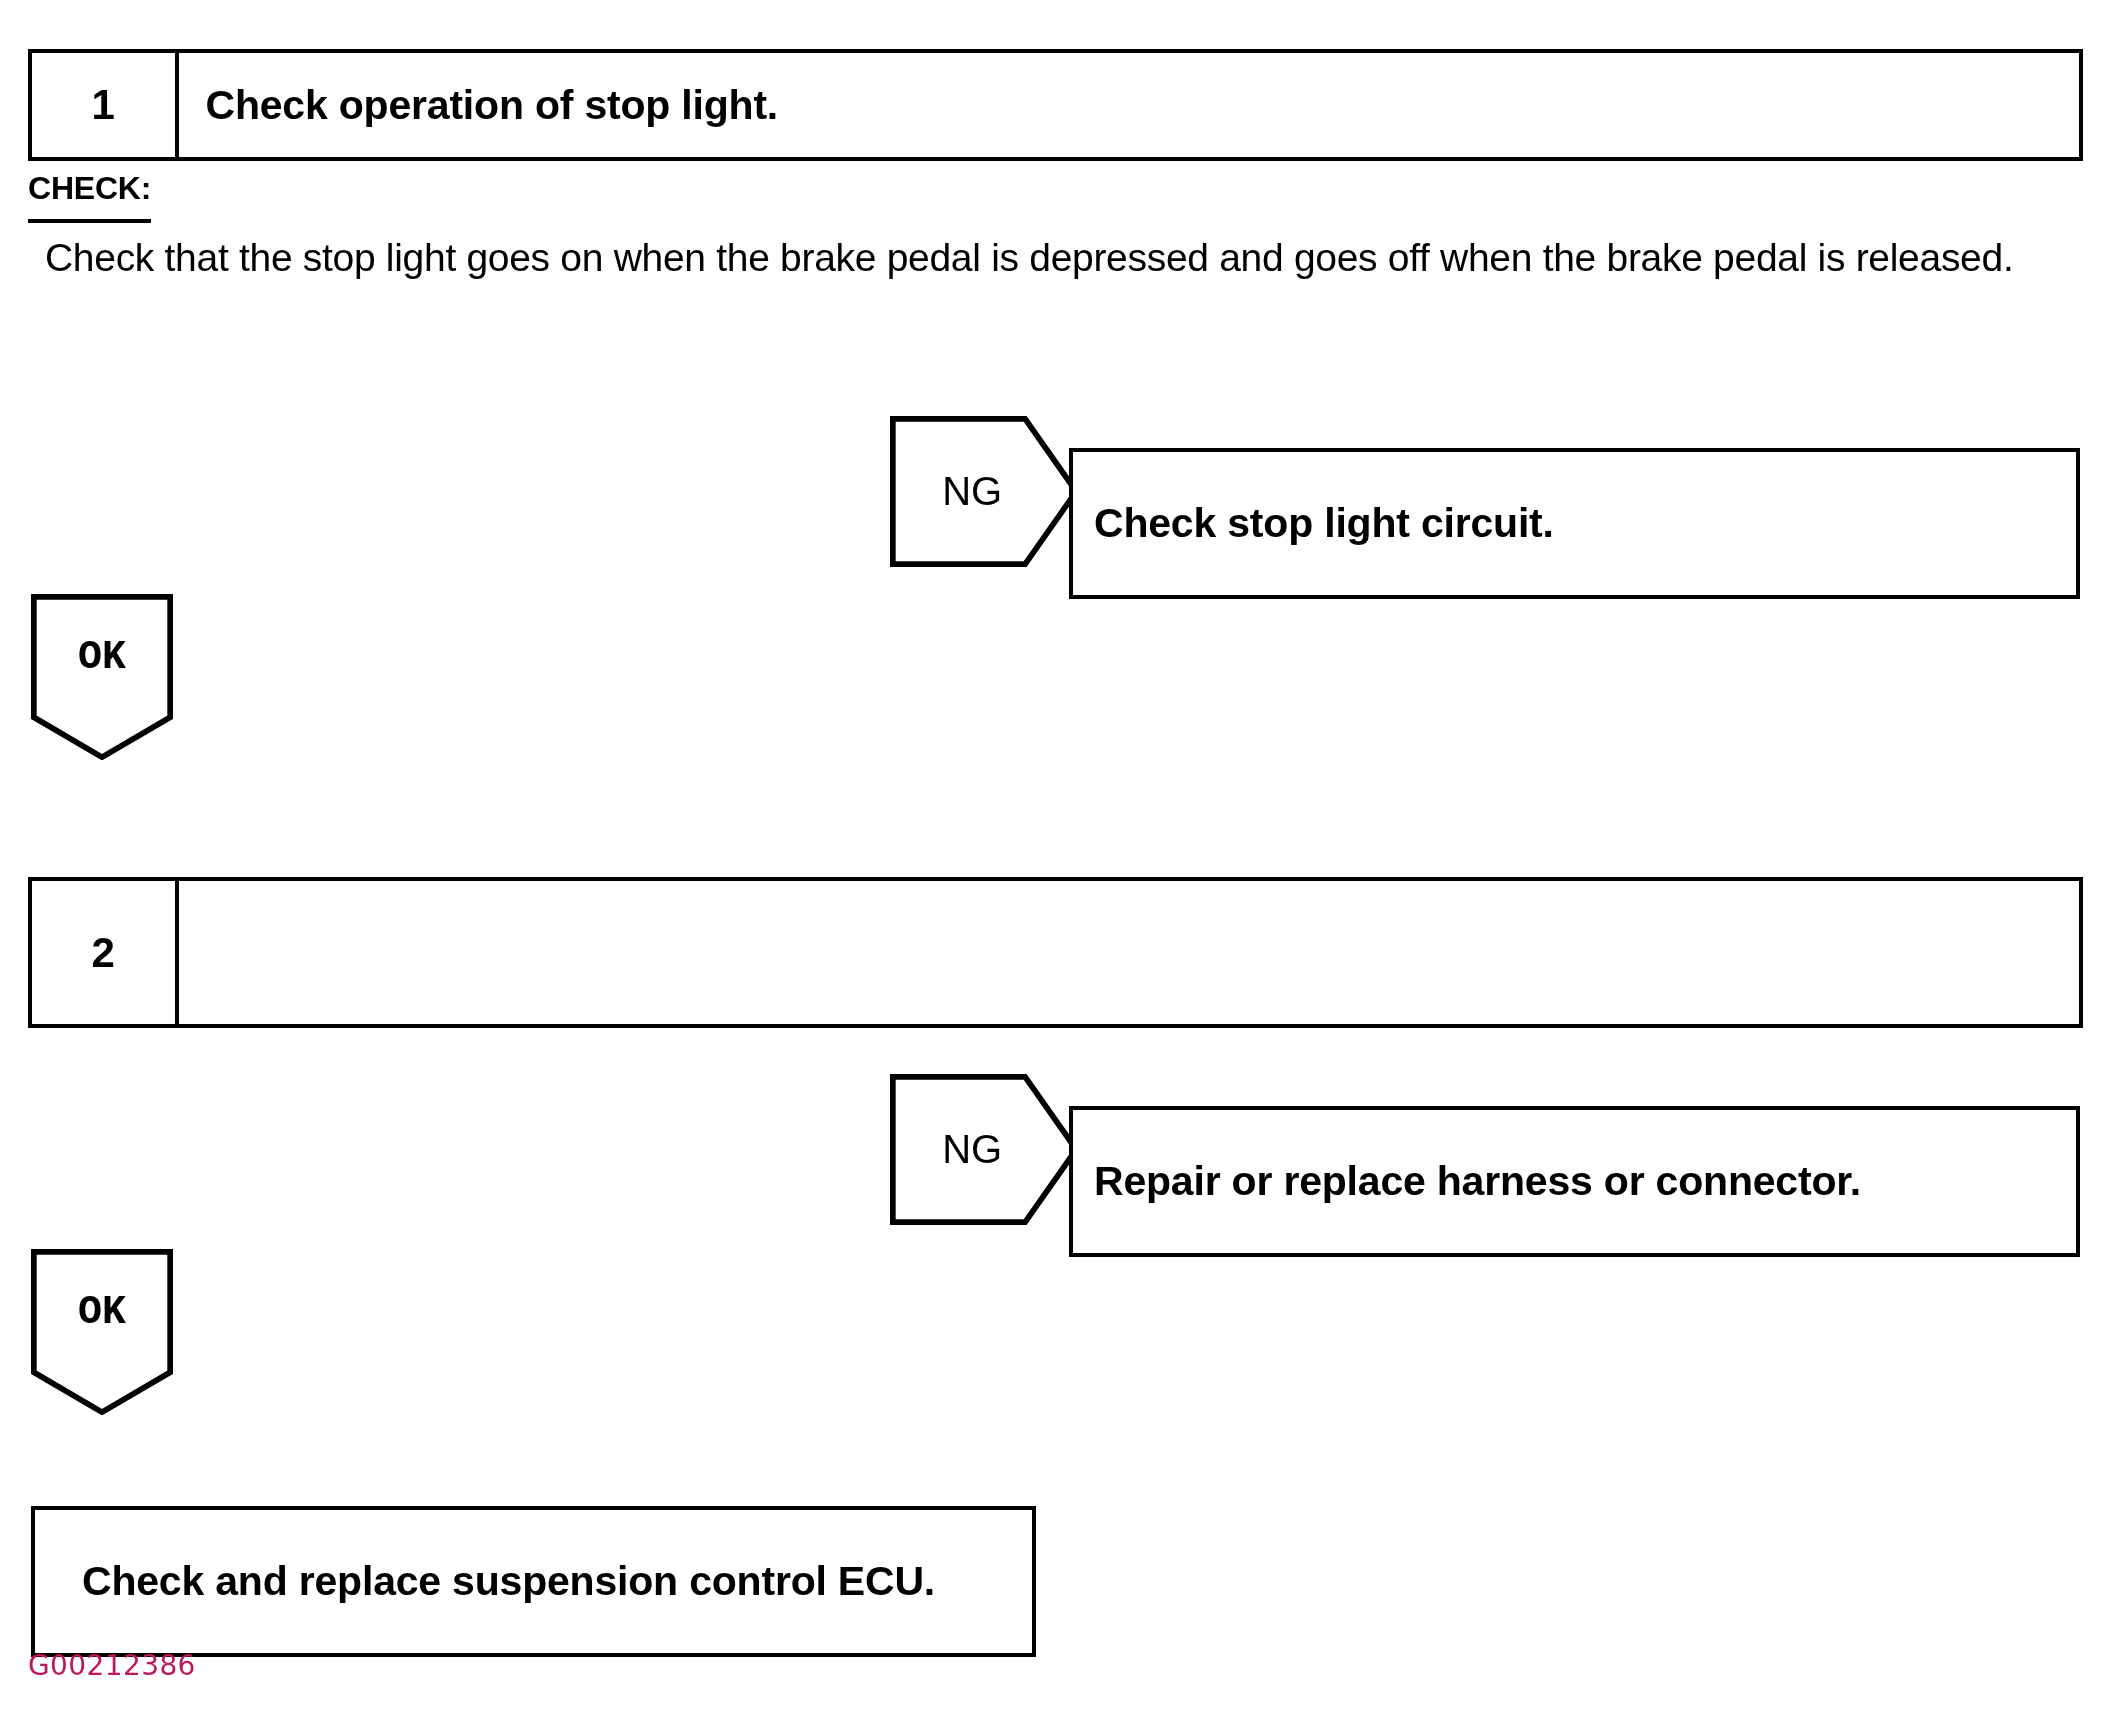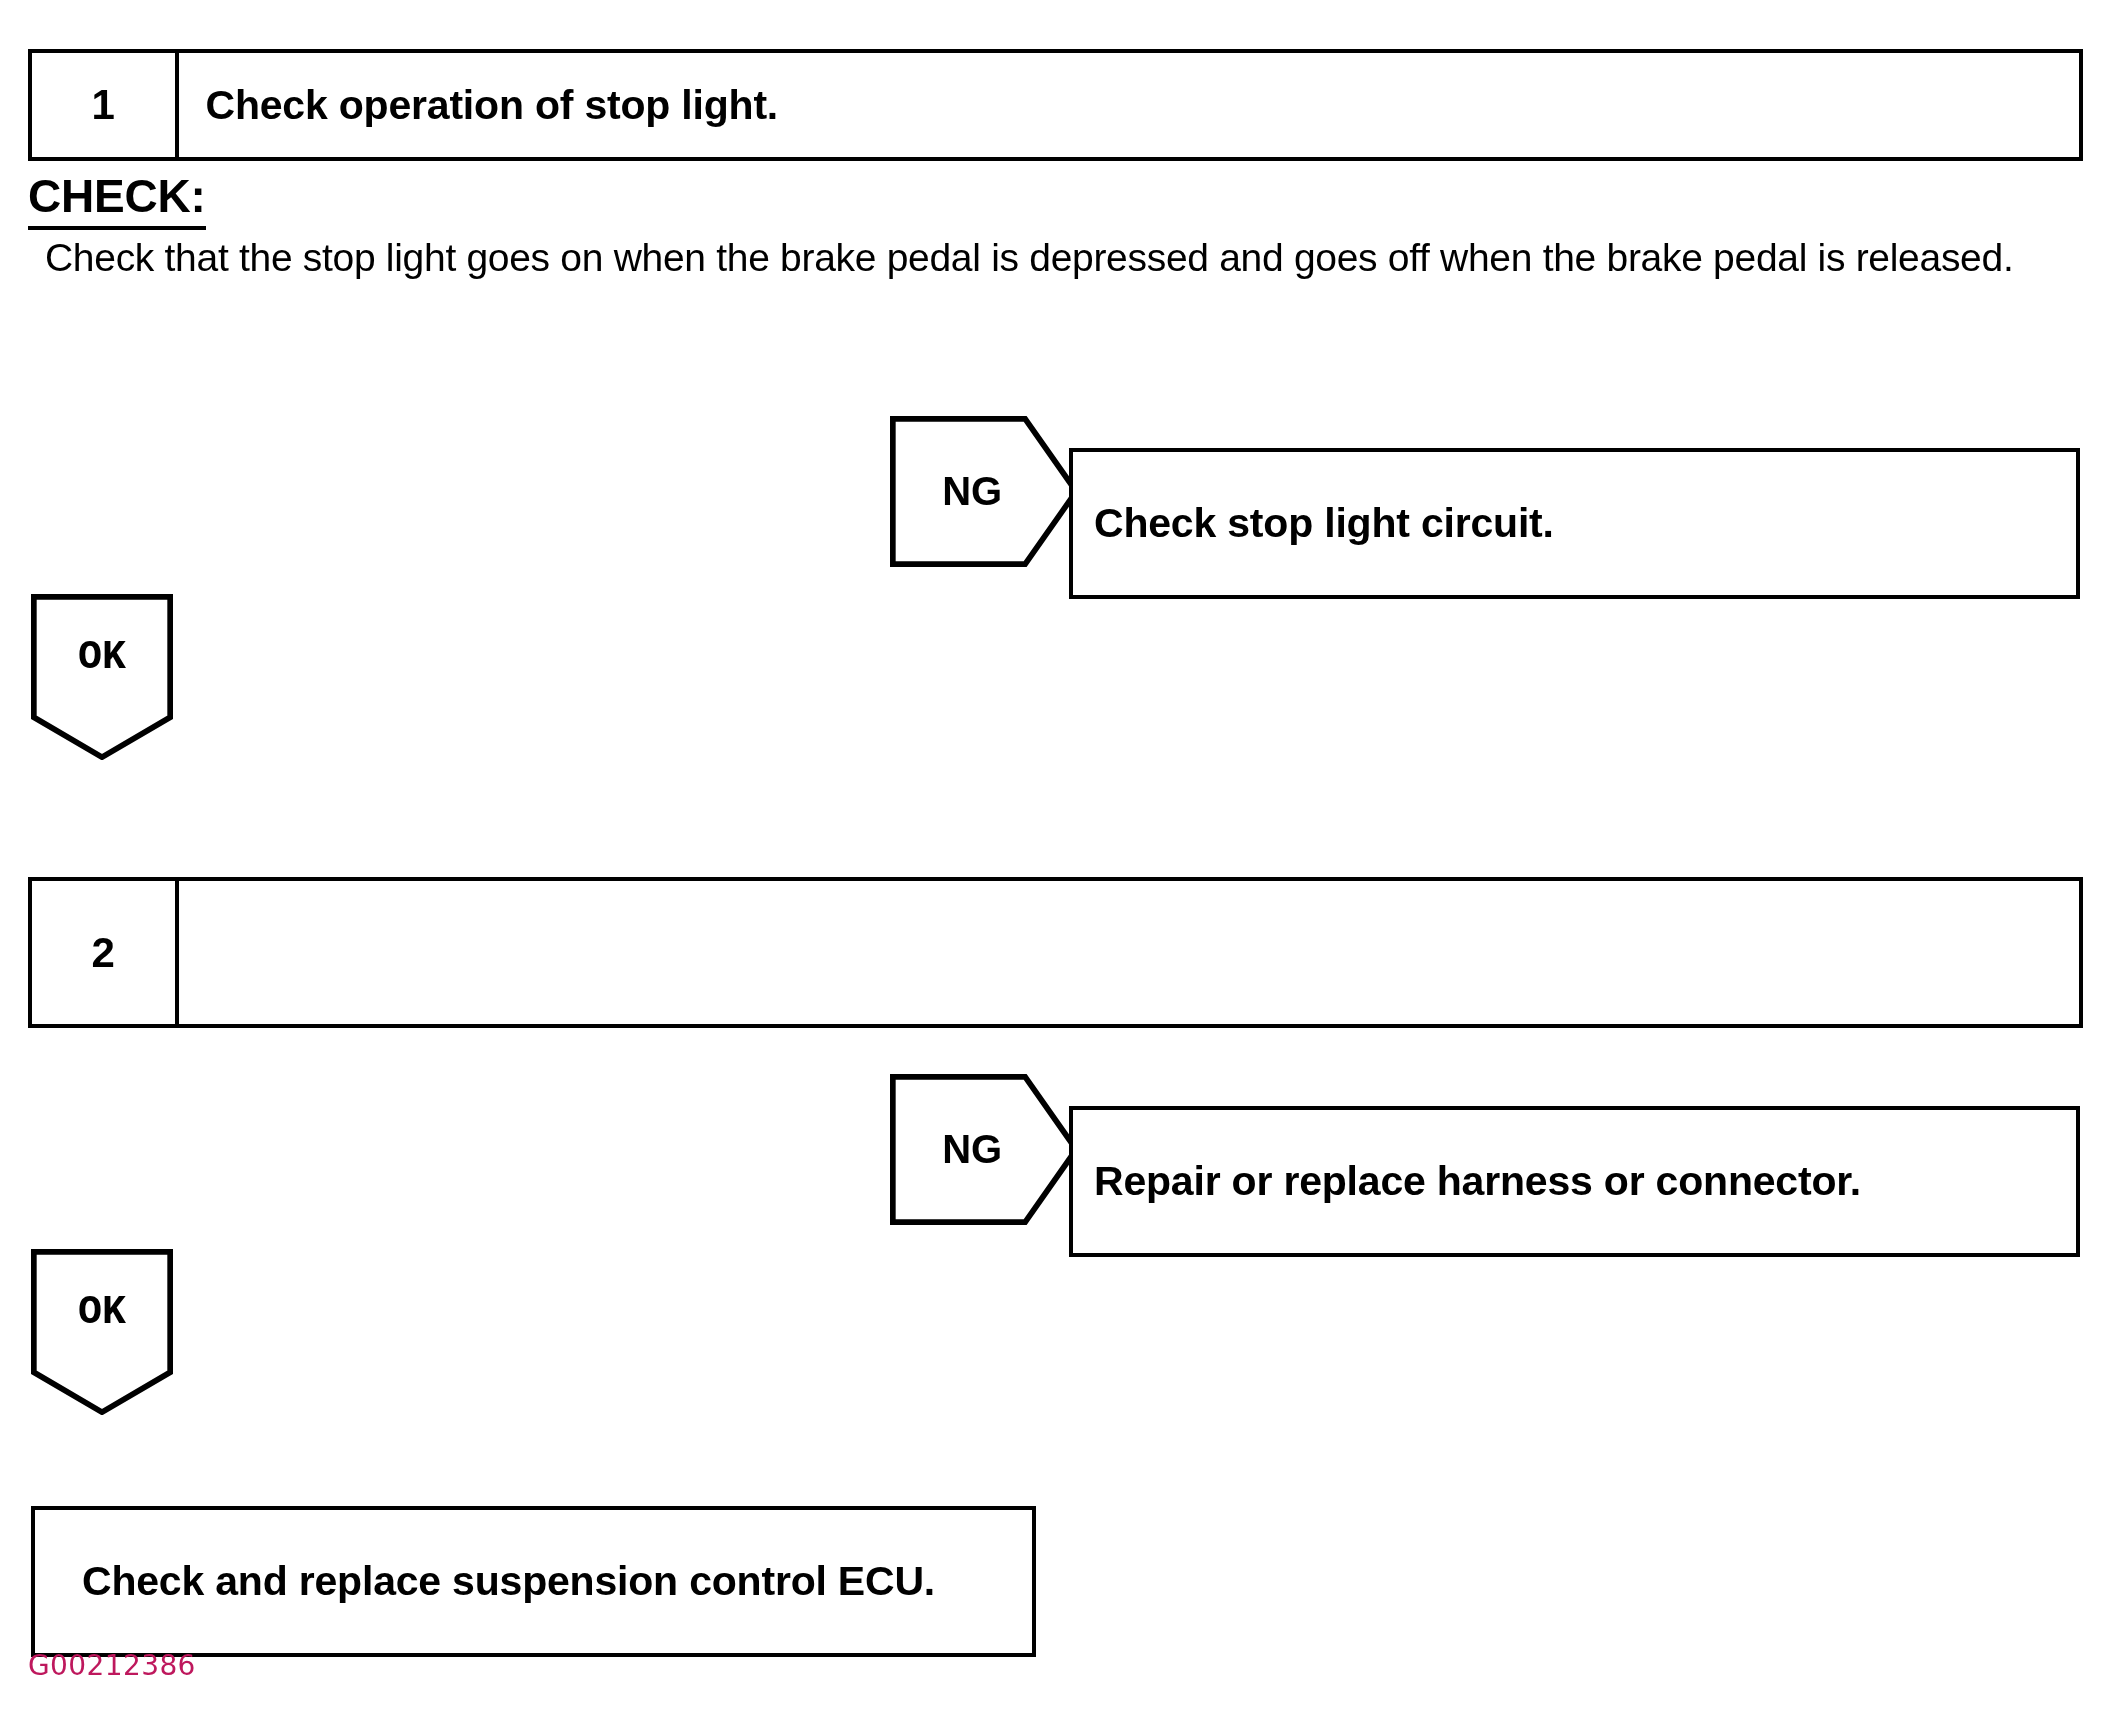--- a/index.html
+++ b/index.html
@@ -51,25 +51,25 @@
     line-height: 1.18;
     letter-spacing: -0.2px;
   }
   .step-title.two-line {
     align-items: center;
   }
 
   
   .check-label {
     position: absolute;
-    font-size: 46px;
+    font-size: 32px;
     font-weight: bold;
     letter-spacing: -0.2px;
     border-bottom: 4.7px solid #000;
-    padding-bottom: 6px;
+    padding-bottom: 13px;
     line-height: 1.05;
   }
   .check-body {
     position: absolute;
     font-size: 39px;
     font-weight: normal;
     line-height: 1.28;
     letter-spacing: -0.3px;
   }
 
@@ -86,21 +86,21 @@
   .ng-label {
     position: absolute;
     top: 0;
     left: 0;
     right: 24.6px;
     bottom: 0;
     display: flex;
     align-items: center;
     justify-content: center;
     font-size: 40px;
-    font-weight: bold;
+    font-weight: normal;
     letter-spacing: 0px;
     pointer-events: none;
   }
 
   
   .ok-shape {
     position: absolute;
     box-sizing: border-box;
     font-family: Liberation Mono, monospace;
   }

